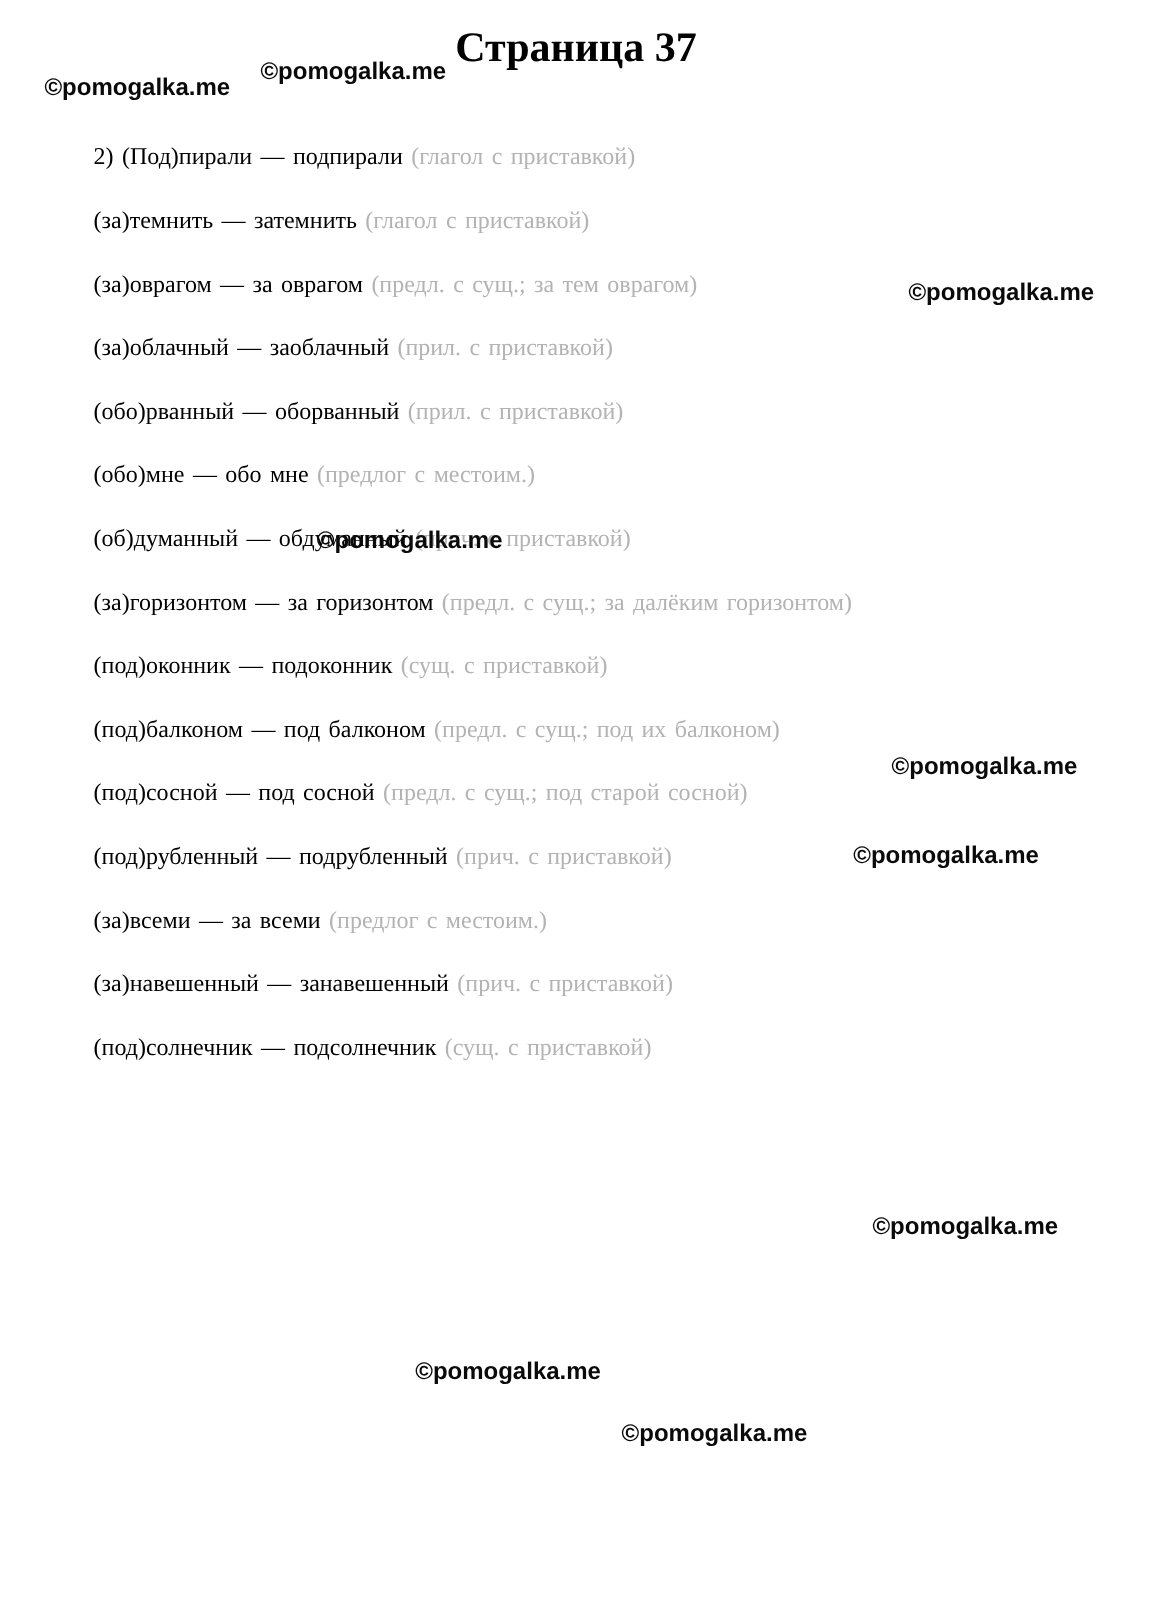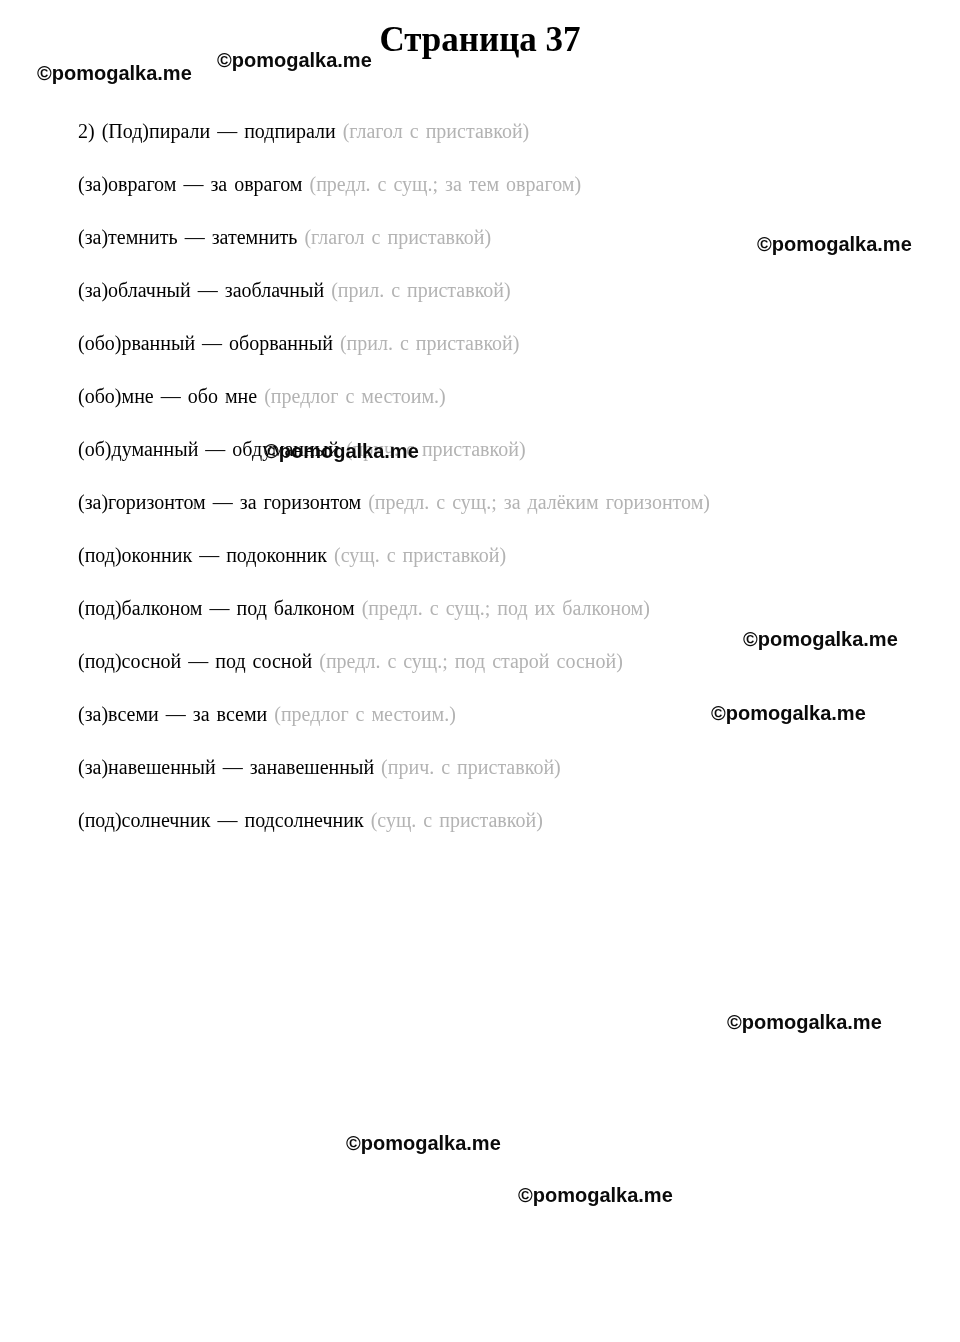--- a/index.html
+++ b/index.html
@@ -76,40 +76,41 @@
     <span class="wm" style="left: 518px; top: 1185px;">©pomogalka.me</span>
   </div>
 
 <main class="entries">
   <p class="entry"><span class="pair">2) (Под)пирали — подпирали</span> <span class="note">(глагол с приставкой)</span></p>
 
 
 
 
 
+  <p class="entry"><span class="pair">(за)темнить — затемнить</span> <span class="note">(глагол с приставкой)</span></p>
+
   <p class="entry"><span class="pair">(за)оврагом — за оврагом</span> <span class="note">(предл. с сущ.; за тем оврагом)</span></p>
-
-  <p class="entry"><span class="pair">(за)темнить — затемнить</span> <span class="note">(глагол с приставкой)</span></p>
 
   <p class="entry"><span class="pair">(за)облачный — заоблачный</span> <span class="note">(прил. с приставкой)</span></p>
 
   <p class="entry"><span class="pair">(обо)рванный — оборванный</span> <span class="note">(прил. с приставкой)</span></p>
 
   <p class="entry"><span class="pair">(обо)мне — обо мне</span> <span class="note">(предлог с местоим.)</span></p>
 
   <p class="entry"><span class="pair">(об)думанный — обдуманный</span> <span class="note">(прич. с приставкой)</span></p>
 
   <p class="entry"><span class="pair">(за)горизонтом — за горизонтом</span> <span class="note">(предл. с сущ.; за далёким горизонтом)</span></p>
 
   <p class="entry"><span class="pair">(под)оконник — подоконник</span> <span class="note">(сущ. с приставкой)</span></p>
 
   <p class="entry"><span class="pair">(под)балконом — под балконом</span> <span class="note">(предл. с сущ.; под их балконом)</span></p>
 
 
   <p class="entry"><span class="pair">(под)сосной — под сосной</span> <span class="note">(предл. с сущ.; под старой сосной)</span></p>
 
+  <p class="entry"><span class="pair">(под)рубленный — подрубленный</span> <span class="note">(прич. с приставкой)</span></p>
 
   <p class="entry"><span class="pair">(за)всеми — за всеми</span> <span class="note">(предлог с местоим.)</span></p>
 
   <p class="entry"><span class="pair">(за)навешенный — занавешенный</span> <span class="note">(прич. с приставкой)</span></p>
 
   <p class="entry"><span class="pair">(под)солнечник — подсолнечник</span> <span class="note">(сущ. с приставкой)</span></p>
 </main>
 
 </body></html>

